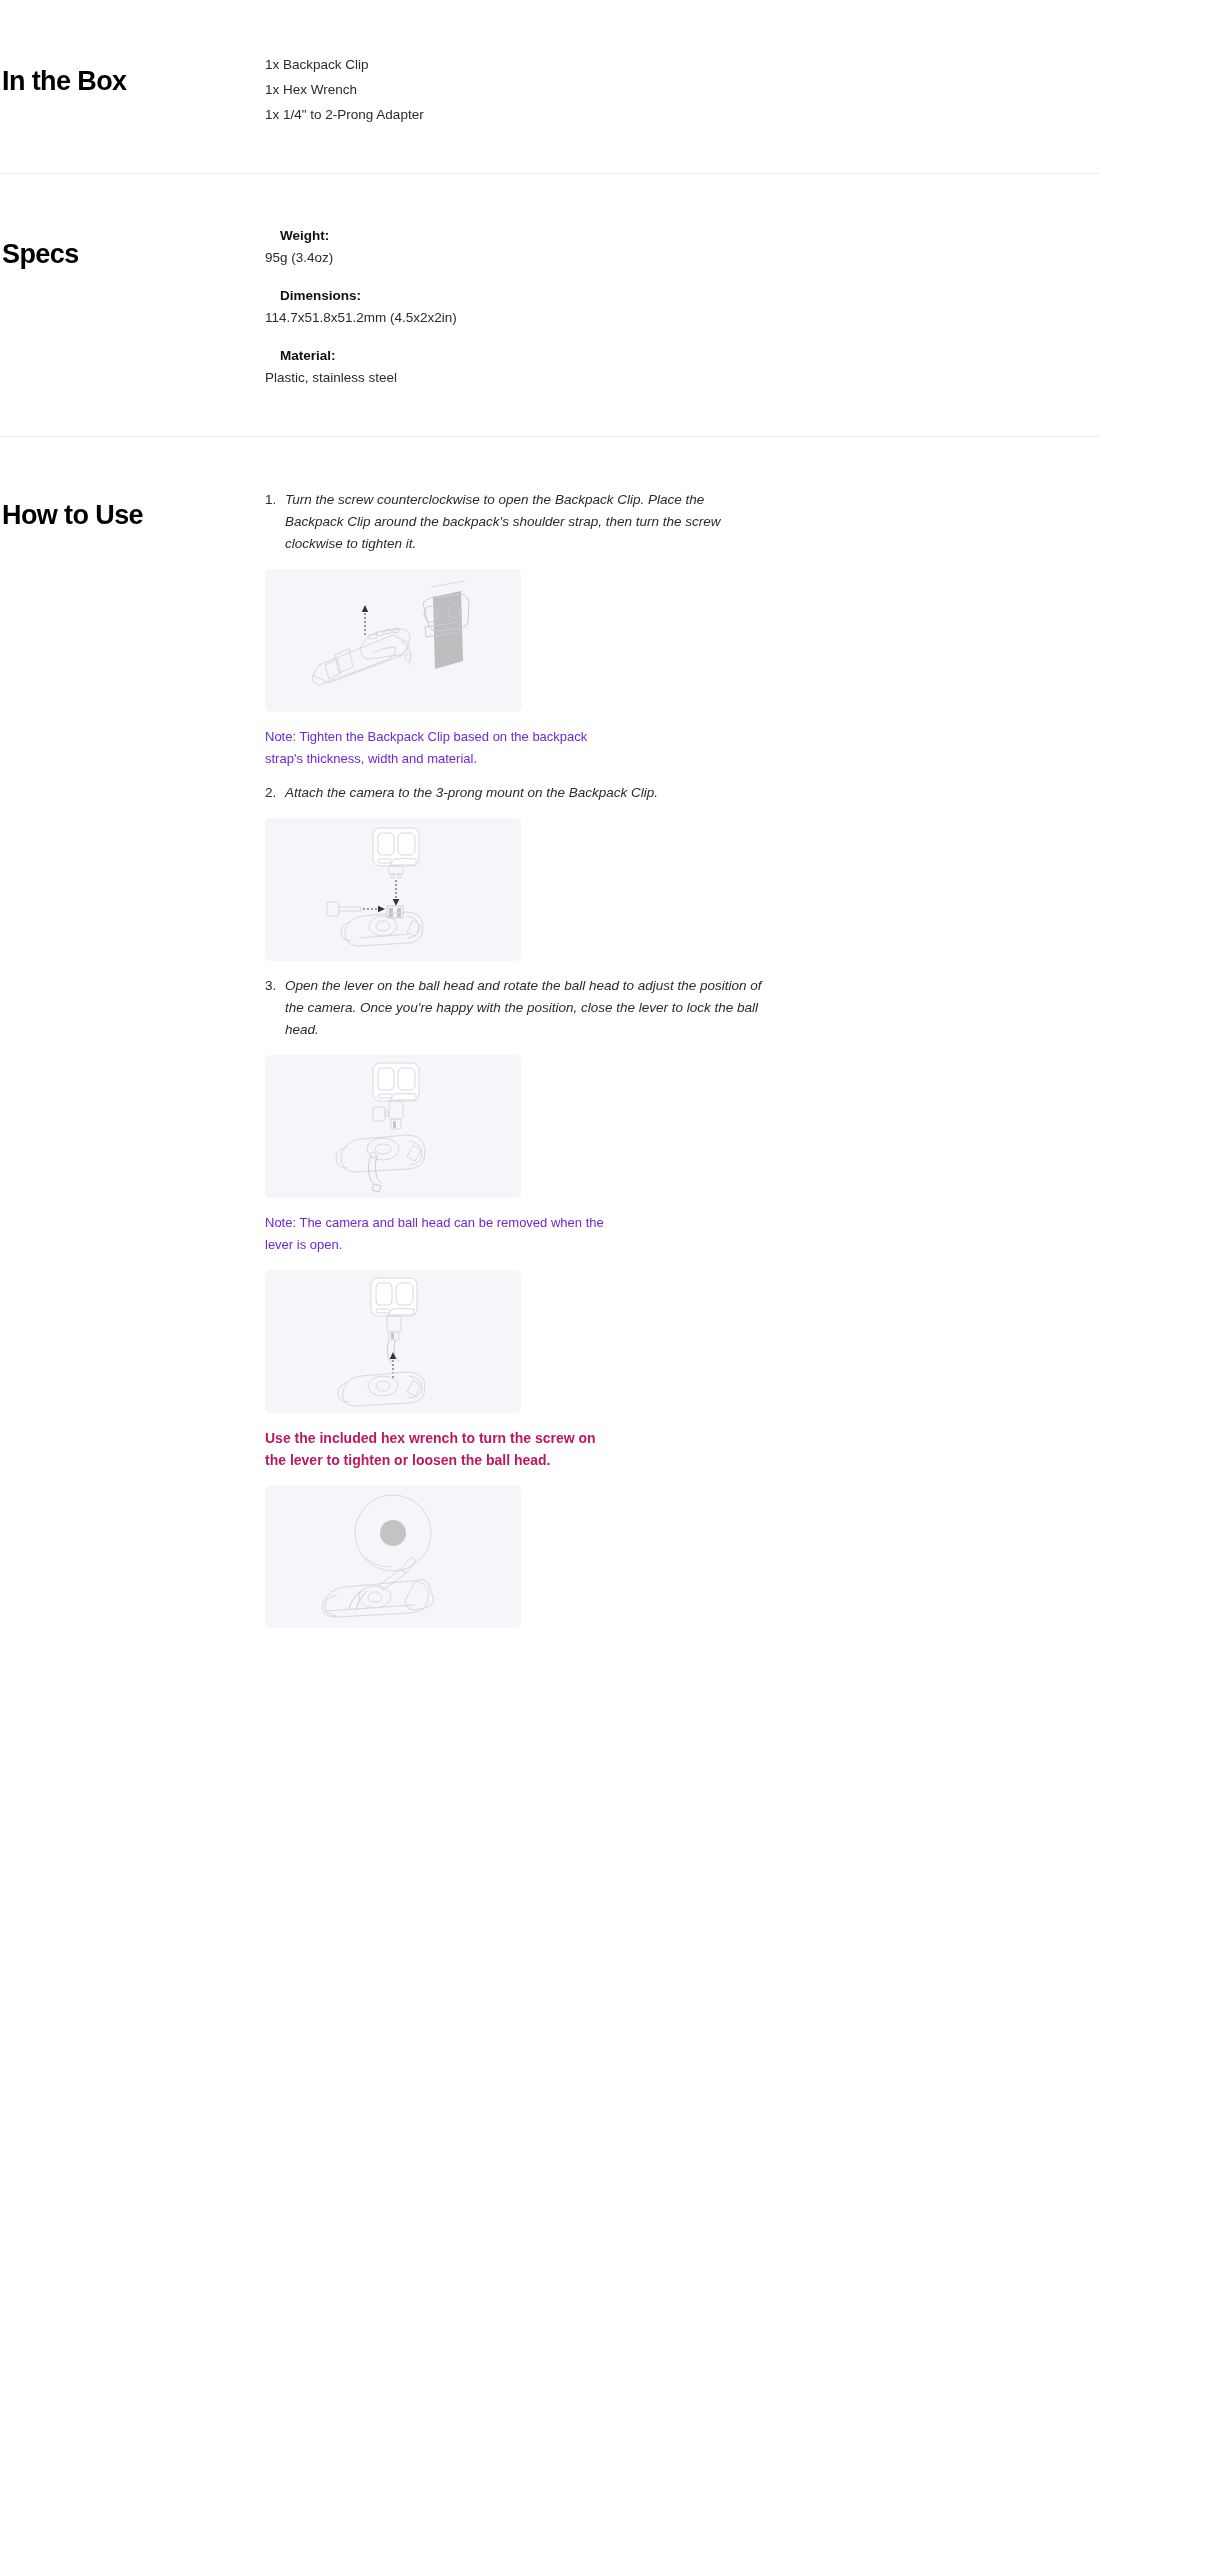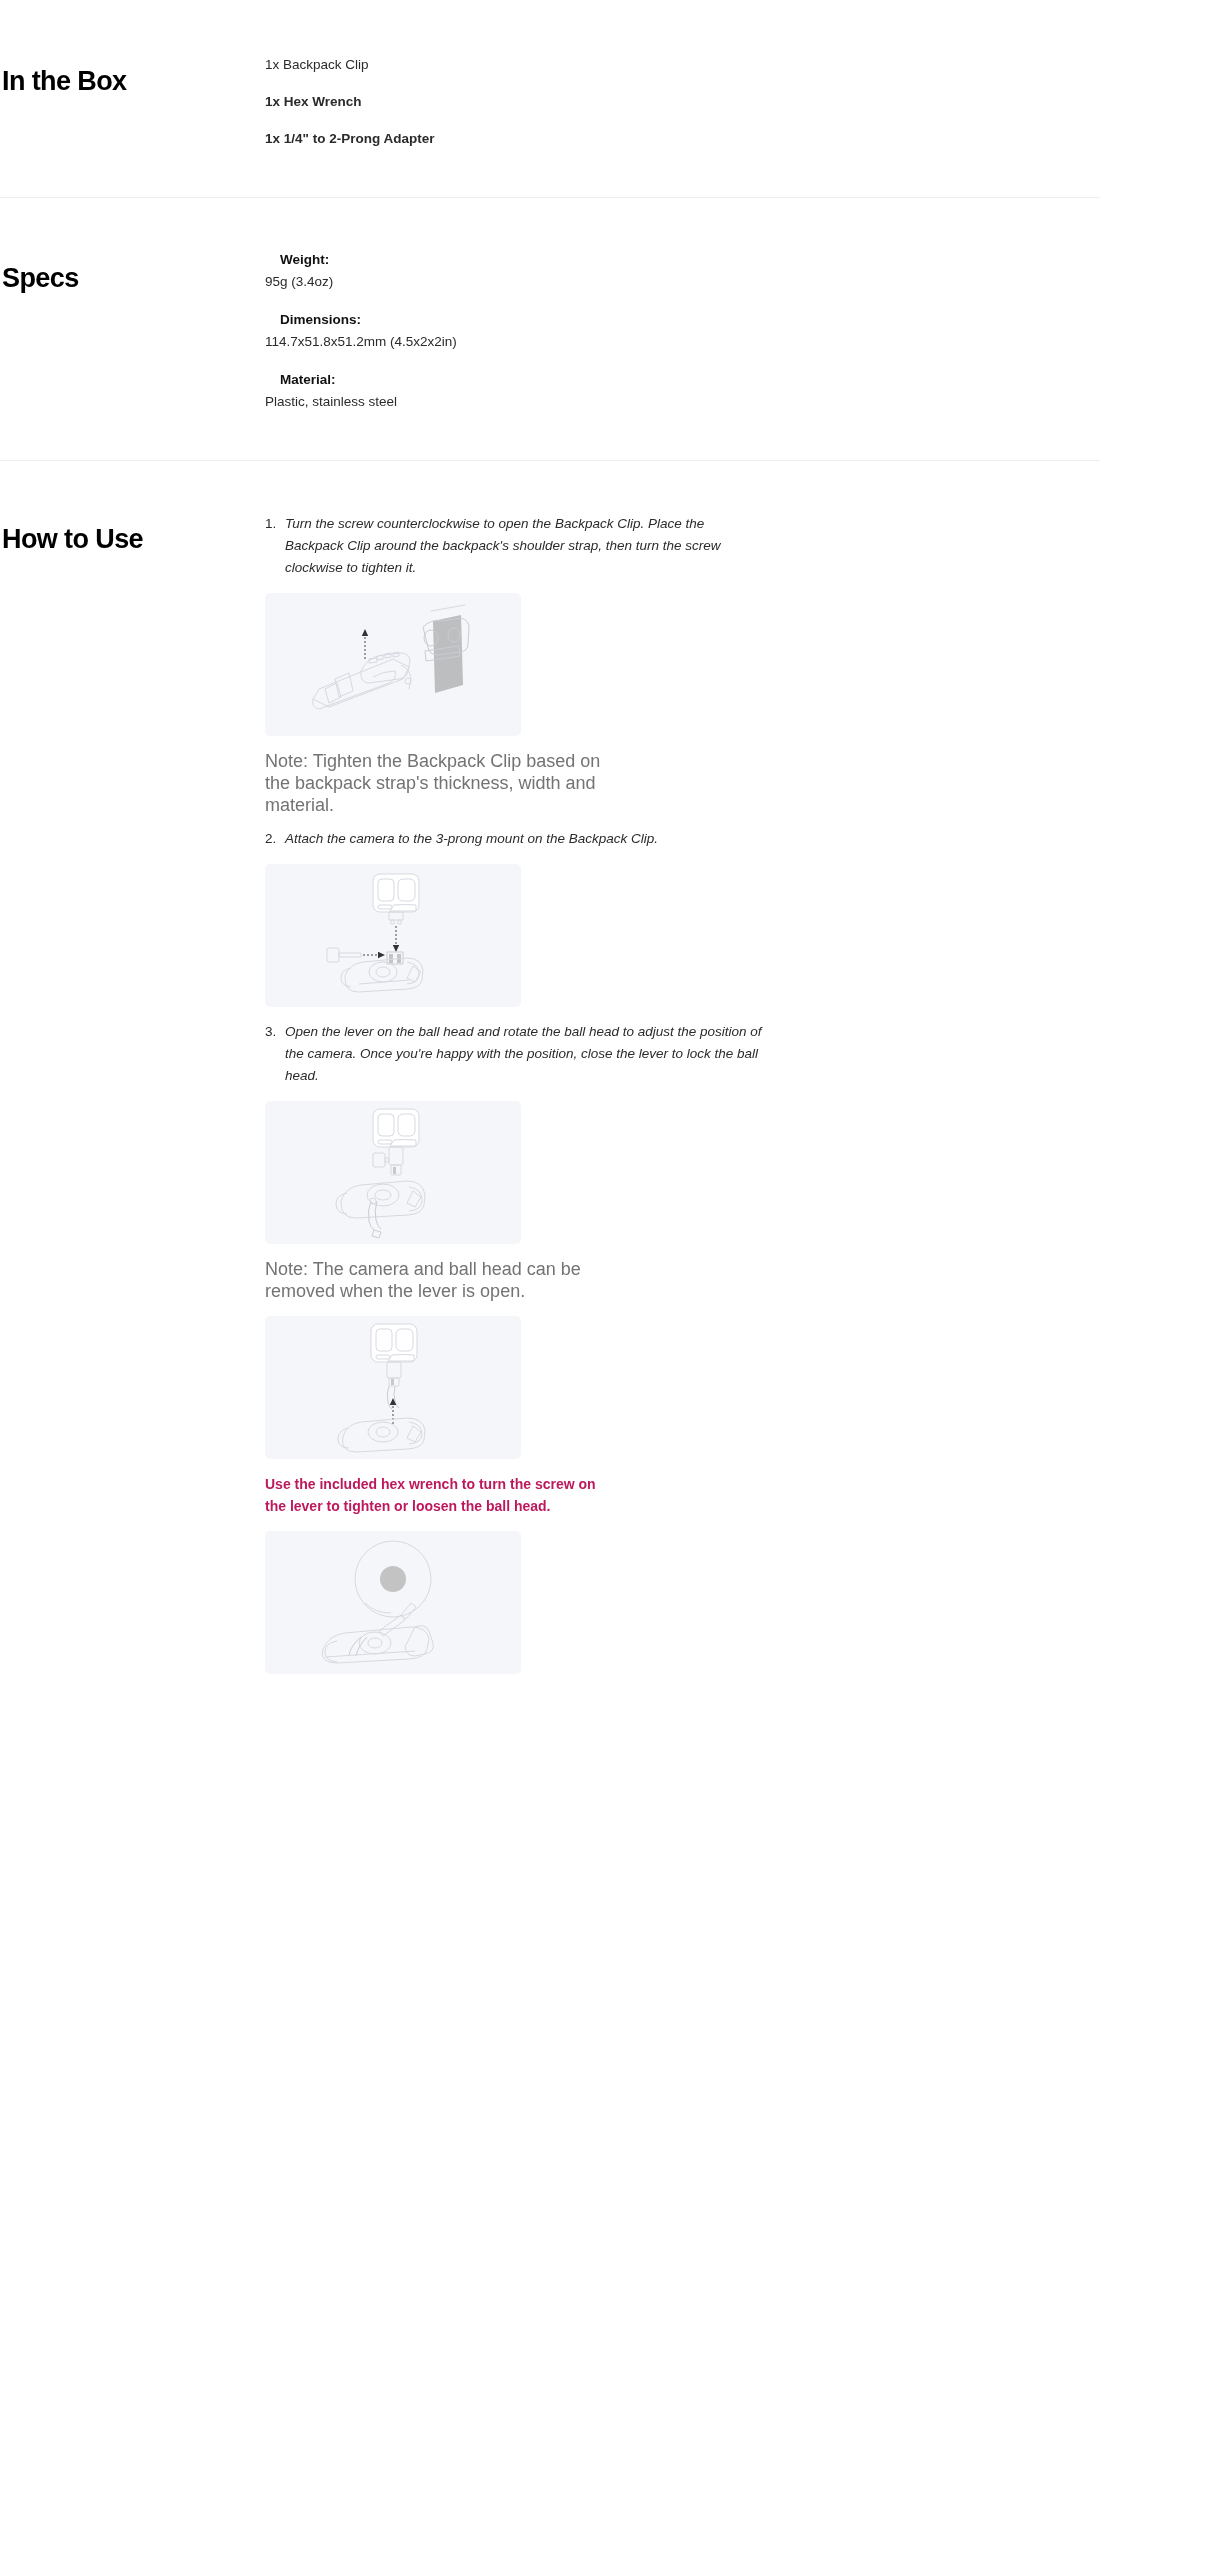--- a/index.html
+++ b/index.html
@@ -53,21 +53,21 @@
   #sec-box .section-title { margin-top: 12px; }
   .box-list { list-style: none; margin: 0; padding: 0; }
   .box-list li {
     font-size: 13.5px;
     line-height: 25px;
     color: #2b2b2b;
     font-weight: 400;
     padding: 0 0 0 0;
     margin-bottom: 0px;
   }
-  .box-list li + li { margin-top: 12px; font-weight: bold; }
+  .box-list li + li { margin-top: 0; }
 
   
   #sec-specs { padding-top: 52px; padding-bottom: 48px; }
   #sec-specs .section-title { margin-top: 11px; }
   .spec-group { margin-bottom: 18px; }
   .spec-group:last-child { margin-bottom: 0; }
   .spec-label {
     font-size: 13.5px;
     line-height: 20px;
     font-weight: 700;
@@ -94,23 +94,23 @@
     margin-bottom: 12px;
   }
   .step-num {
     flex: 0 0 20px;
     width: 20px;
     text-align: left;
   }
   .step-text { flex: 1 1 auto; font-style: italic; }
 
   .note {
-    font-size: 18px;
+    font-size: 13px;
     line-height: 22px;
-    color: #737373;
+    color: #6d28d9;
     margin: 12px 0 12px 0;
     max-width: 340px;
   }
   .plain {
     font-size: 14px;
     line-height: 22px;
     color: #be185d;
     margin: 12px 0 12px 0;
     max-width: 340px;
     font-weight: bold;

